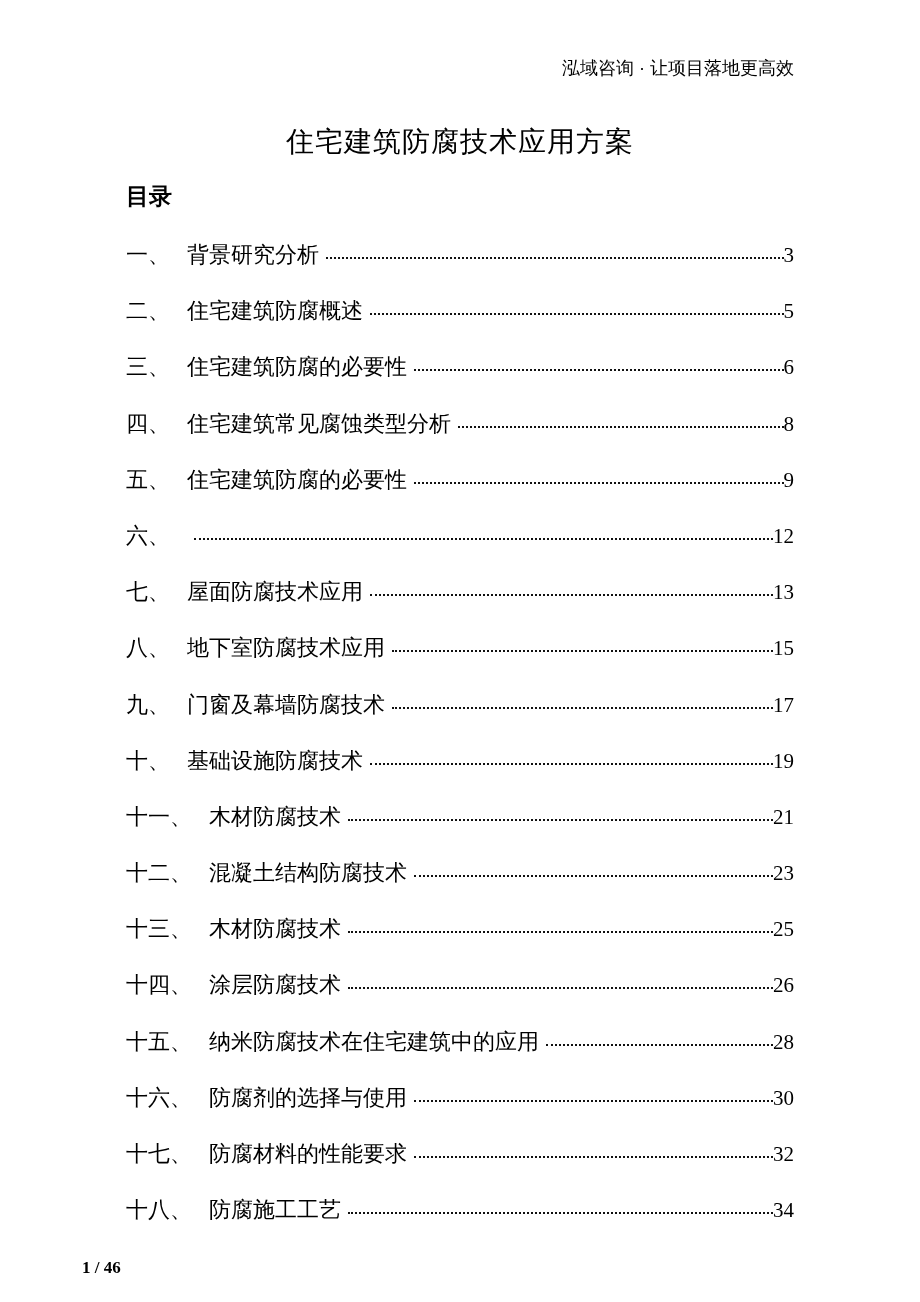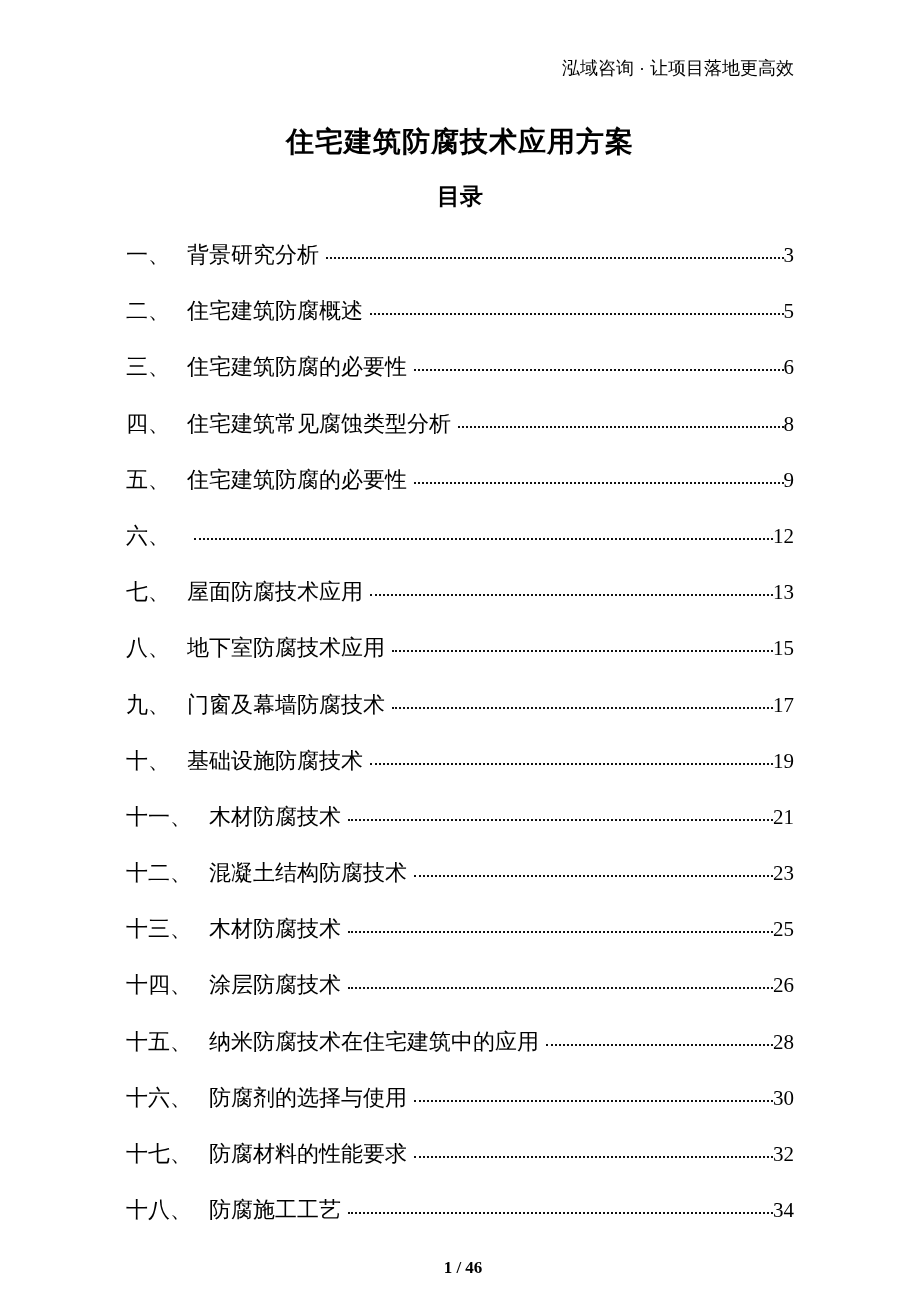--- a/index.html
+++ b/index.html
@@ -22,26 +22,25 @@
     font-size: 18px;
     line-height: 24px;
     color: #000000;
   }
   .doc-title {
     margin-top: 42px;
     text-align: center;
     font-family: "Liberation Sans", sans-serif;
     font-size: 28px;
     line-height: 40px;
-    font-weight: 700;
+    font-weight: 400;
     letter-spacing: 1px;
   }
   .toc-heading {
     margin-top: 18px;
-    text-align: center;
     font-family: "Liberation Sans", sans-serif;
     font-size: 23px;
     line-height: 32px;
     font-weight: 700;
   }
   .toc-list { margin-top: 28px; }
   .toc-row {
     display: flex;
     align-items: baseline;
     font-size: 22px;
@@ -60,24 +59,23 @@
     border-bottom: 2px dotted #111111;
     margin-left: 7px;
     transform: translateY(-3px);
   }
   .toc-page {
     white-space: nowrap;
     font-size: 21px;
   }
   .page-footer {
     position: absolute;
-    left: 6px;
+    left: 0;
     right: 0;
     bottom: 24px;
-    text-align: center;
     font-family: "Liberation Serif", serif;
     font-weight: 700;
     font-size: 17px;
   }
 </style>
 </head>
 <body>
 
 <div class="page">
 

